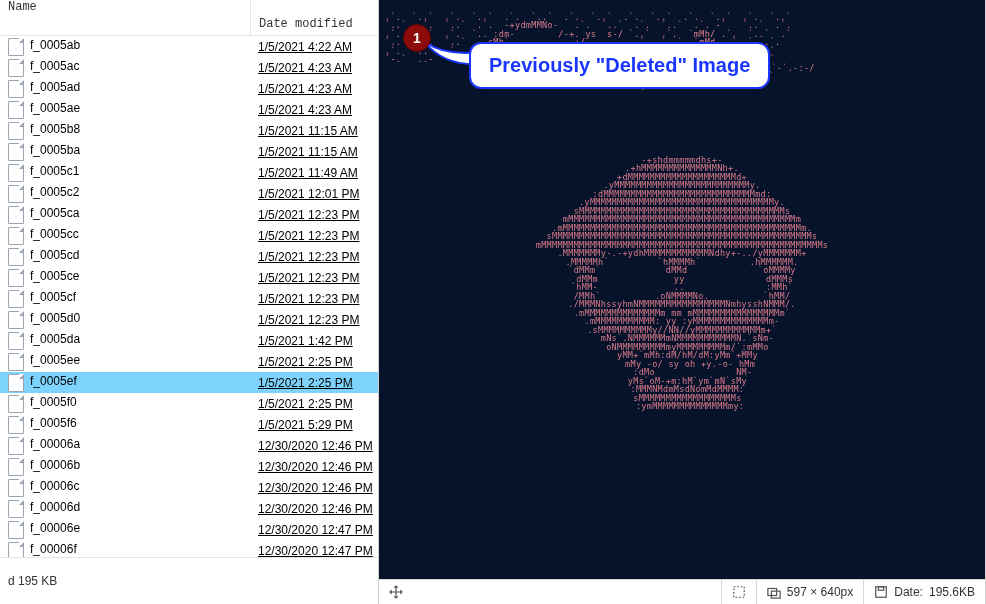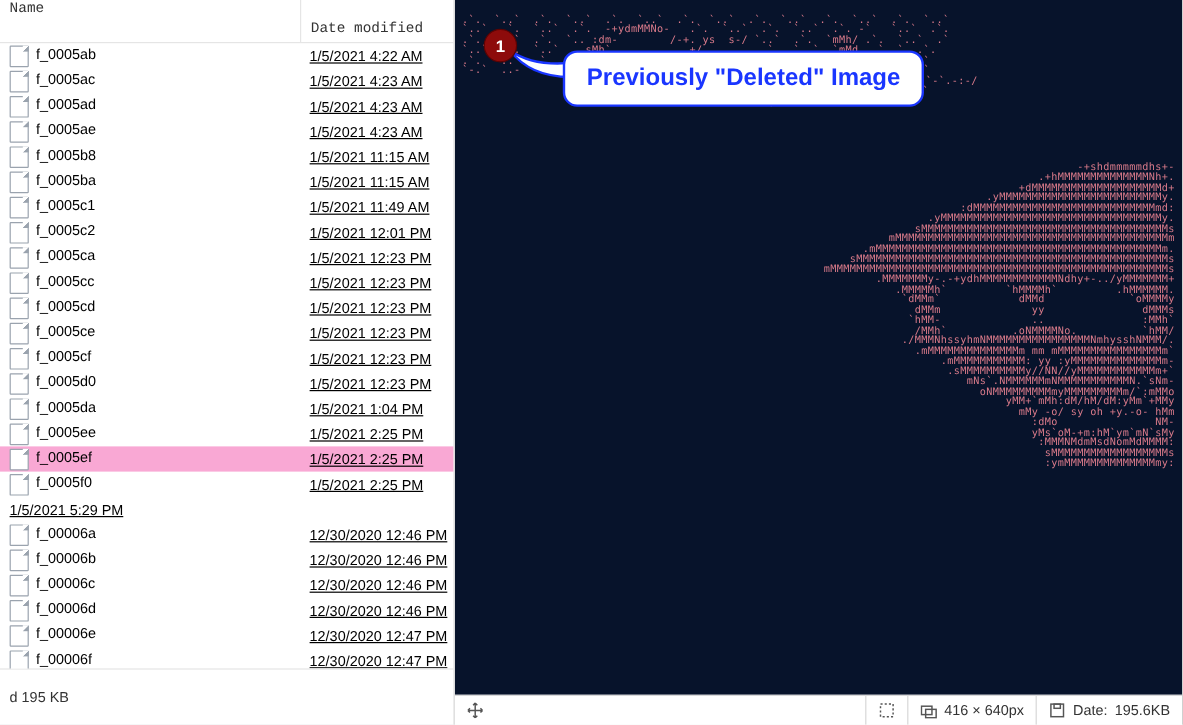--- a/index.html
+++ b/index.html
@@ -7,30 +7,30 @@
   .main{display:flex;flex:1;min-height:0;}
   
   .files{width:378px;display:flex;flex-direction:column;border-right:1px solid #d0d0d0;min-height:0;}
   .files-header{display:flex;border-bottom:1px solid #e5e5e5;color:#333;font-family:Liberation Mono, monospace;}
   .col-name{width:250px;padding:0 8px 4px 8px;box-sizing:border-box;}
   .col-date{flex:1;padding:17px 8px 4px 8px;box-sizing:border-box;border-left:1px solid #e5e5e5;}
   .file-rows{flex:1;overflow:hidden;}
   .row{display:flex;align-items:center;height:21px;}
   .row .cell-name{width:250px;display:flex;align-items:flex-start;padding-left:8px;box-sizing:border-box;gap:6px;white-space:nowrap;}
   .row .cell-date{flex:1;padding-left:8px;white-space:nowrap;overflow:hidden;text-decoration:underline;}
-  .row.selected{background:#f9a8d4;}
+  .row.selected{background:#7dd3fc;}
   .file-icon{width:14px;height:16px;border:1px solid #9aa3ae;border-radius:1px;background:#fff;position:relative;flex-shrink:0;}
   .file-icon::after{content:"";position:absolute;top:-1px;right:-1px;width:5px;height:5px;background:linear-gradient(135deg,#fff 48%,#9aa3ae 52%);}
   .files-footer{border-top:1px solid #e5e5e5;padding:16px 8px;color:#333;}
   
   .preview{flex:1;display:flex;flex-direction:column;min-width:0;background:#fff;}
   .preview-canvas{flex:1;position:relative;overflow:hidden;background:#fff;}
   .ascii-img{position:absolute;inset:0;background:#07132b;color:#d97a8a;font-family:Consolas,Menlo,monospace;font-size:8.5px;line-height:8.5px;white-space:pre;padding:4px 6px;overflow:hidden;letter-spacing:0.3px;}
   .ascii-img .mid{text-align:center;display:block;}
-  .ascii-img .skull{text-align:right;display:block;margin-top:38px;}
+  .ascii-img .skull{text-align:center;display:block;margin-top:58px;}
   
   .badge{position:absolute;top:24px;left:24px;width:26px;height:26px;border-radius:50%;background:#8d0b0b;color:#fff;display:flex;align-items:center;justify-content:center;font-weight:bold;font-size:14px;border:1px solid #5c0303;z-index:3;}
   .callout{position:absolute;top:42px;left:90px;padding:10px 18px;background:#fff;border:2px solid #1a36ff;border-radius:12px;font-size:20px;font-family:Arial,sans-serif;color:#1a36ff;font-weight:600;z-index:3;white-space:nowrap;}
   .callout-tail{position:absolute;top:40px;left:44px;width:60px;height:30px;z-index:2;}
   
   .preview-status{display:flex;align-items:center;border-top:1px solid #d8d8d8;height:24px;font-size:12px;color:#333;}
   .preview-status .sect{display:flex;align-items:center;gap:6px;padding:0 10px;border-left:1px solid #d8d8d8;height:100%;}
   .preview-status .sect:first-child{border-left:none;}
   .preview-status .spacer{flex:1;}
   svg.ico{width:14px;height:14px;stroke:#555;fill:none;stroke-width:1.4;}
@@ -143,21 +143,21 @@
               <span class="file-icon"></span>
               <span>f_0005d0</span>
             </div>
             <div class="cell-date">1/5/2021 12:23 PM</div>
           </div>
           <div class="row">
             <div class="cell-name">
               <span class="file-icon"></span>
               <span>f_0005da</span>
             </div>
-            <div class="cell-date">1/5/2021 1:04 PM</div>
+            <div class="cell-date">1/5/2021 1:42 PM</div>
           </div>
           <div class="row">
             <div class="cell-name">
               <span class="file-icon"></span>
               <span>f_0005ee</span>
             </div>
             <div class="cell-date">1/5/2021 2:25 PM</div>
           </div>
           <div class="row selected">
             <div class="cell-name">
@@ -167,20 +167,24 @@
             <div class="cell-date">1/5/2021 2:25 PM</div>
           </div>
           <div class="row">
             <div class="cell-name">
               <span class="file-icon"></span>
               <span>f_0005f0</span>
             </div>
             <div class="cell-date">1/5/2021 2:25 PM</div>
           </div>
           <div class="row">
+            <div class="cell-name">
+              <span class="file-icon"></span>
+              <span>f_0005f6</span>
+            </div>
             <div class="cell-date">1/5/2021 5:29 PM</div>
           </div>
           <div class="row">
             <div class="cell-name">
               <span class="file-icon"></span>
               <span>f_00006a</span>
             </div>
             <div class="cell-date">12/30/2020 12:46 PM</div>
           </div>
           <div class="row">
@@ -296,21 +300,21 @@
         <div class="sect">
           <svg class="ico" viewBox="0 0 16 16">
               <rect x="2" y="2" width="12" height="12" stroke-dasharray="2 2"></rect>
             </svg>
         </div>
         <div class="sect">
           <svg class="ico" viewBox="0 0 16 16">
               <rect x="1" y="4" width="10" height="8"></rect>
               <rect x="5" y="7" width="10" height="8"></rect>
             </svg>
-          <span>416 × 640px</span>
+          <span>597 × 640px</span>
         </div>
         <div class="sect">
           <svg class="ico" viewBox="0 0 16 16">
               <rect x="2" y="2" width="12" height="12"></rect>
               <rect x="5" y="2" width="6" height="4"></rect>
             </svg>
           <span>Date:</span>
           <span>195.6KB</span>
         </div>
       </div>

